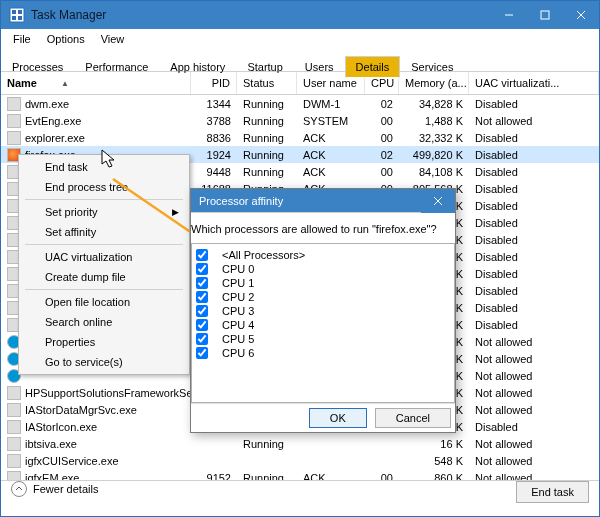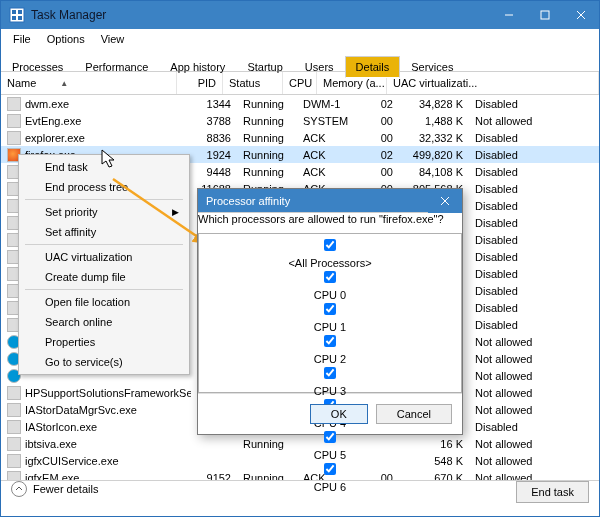--- a/index.html
+++ b/index.html
@@ -19,21 +19,21 @@
   .menubar .menuitem { padding: 2px 8px; }
 
   
   .tabs { display: flex; border-bottom: 1px solid #d0d0d0; font-size: 11px; }
   .tab { padding: 4px 10px; border: 1px solid transparent; border-bottom: none; position: relative; top: 7px; }
   .tab.active { border-color: #d0d0d0; background: #eab308; border-bottom: 1px solid #fff; }
 
   
   .cols { display: flex; font-size: 11px; border-bottom: 1px solid #d0d0d0; }
   .colh { padding: 5px 6px; border-right: 1px solid #e5e5e5; white-space: nowrap; overflow: hidden; }
-  .colh.name { width: 176px; display:flex; align-items:center; gap:24px;}
+  .colh.name { width: 190px; display:flex; align-items:center; gap:24px;font-weight:bold;}
   .colh.pid { width: 46px; text-align: right;}
   .colh.status { width: 60px;}
   .colh.user { width: 68px;}
   .colh.cpu { width: 34px; }
   .colh.mem { width: 70px; text-align: right;}
   .colh.uac { flex:1;}
 
   
   .rows { flex: 1; overflow: hidden; font-size: 11px; position: relative; }
   .row { display: flex; height: 17px; align-items: center; }
@@ -56,29 +56,29 @@
   .circle { width:16px;height:16px;border:1px solid #888;border-radius:50%;display:flex;align-items:center;justify-content:center;}
   .endbtn { border:1px solid #adadad; background:#f0f0f0; padding:4px 14px; font-size:11px;}
 
   
   .ctxmenu { position:absolute; left:18px; top:154px; width:172px; background:#f5f5f5; border:1px solid #b8b8b8; box-shadow:2px 2px 4px rgba(0,0,0,.25); font-size:11px; padding:2px;}
   .ctxitem { padding:4px 24px 4px 24px; position:relative;}
   .ctxsep { height:1px; background:#d0d0d0; margin:2px 4px;}
   .ctxarrow { position:absolute; right:8px; top:5px; font-size:9px;}
 
   
-  .dialog { position:absolute; left:197px; top:188px; width:266px; background:#fff; border:1px solid #7a7a7a; box-shadow:3px 3px 10px rgba(0,0,0,.3);}
+  .dialog { position:absolute; left:190px; top:188px; width:266px; background:#fff; border:1px solid #7a7a7a; box-shadow:3px 3px 10px rgba(0,0,0,.3);}
   .dlg-title { height:24px; background:#fff; border-bottom:1px solid #ccc; display:flex; align-items:center; font-size:11px;}
   .dlg-title .tt { flex:1; padding-left:8px; background:#3b82c4; color:#fff; height:100%; display:flex; align-items:center;}
   .dlg-title .xbtn { width:34px; height:24px; background:#3b82c4; color:#fff; display:flex;align-items:center;justify-content:center;}
-  .dlg-body { font-size:11px;}
+  .dlg-body { font-size:11px;margin-top:10px;}
   .listbox { border:1px solid #b0b0b0; margin-top:8px; padding:4px; height:160px;}
-  .chk { display:flex; align-items:center; gap:6px; font-size:11px; padding:1px 0;flex-direction:column;}
+  .chk { display:flex; align-items:center; gap:14px; font-size:11px; padding:1px 0;}
   .chk input { width:12px;height:12px;}
-  .dlg-footer { display:flex; justify-content:flex-end; gap:8px; padding:10px; border-top:1px solid #e0e0e0;}
+  .dlg-footer { display:flex; justify-content:flex-end; gap:8px; padding:4px; border-top:1px solid #e0e0e0;}
   .dlgbtn { border:1px solid #adadad; background:#f0f0f0; padding:3px 20px; font-size:11px;}
   .dlgbtn.primary { border-color:#2a6fb7; background:#e5f1fb;}
 
   
   .annot { position:absolute; left:108px; top:174px; pointer-events:none;}
 
   .sortarrow { font-size:8px; color:#555;}
 </style>
 </head>
 <body>
@@ -130,20 +130,21 @@
       <div class="tab">Services</div>
     </div>
 
   <div class="cols">
     <div class="colh name">
         <span>Name</span>
         <span class="sortarrow">▲</span>
       </div>
     <div class="colh pid">PID</div>
     <div class="colh status">Status</div>
+    <div class="colh user">User name</div>
     <div class="colh cpu">CPU</div>
     <div class="colh mem">Memory (a...</div>
     <div class="colh uac">UAC virtualizati...</div>
   </div>
 
   <div class="rows" id="rows">
       <div class="row">
         <div class="cell name">
           <span class="picon"></span>
           <span>dwm.exe</span>
@@ -409,21 +410,21 @@
       </div>
       <div class="row">
         <div class="cell name">
           <span class="picon"></span>
           <span>igfxEM.exe</span>
         </div>
         <div class="cell pid">9152</div>
         <div class="cell status">Running</div>
         <div class="cell user">ACK</div>
         <div class="cell cpu">00</div>
-        <div class="cell mem">670 K</div>
+        <div class="cell mem">860 K</div>
         <div class="cell uac">Not allowed</div>
       </div>
     </div>
 
   <div class="bottombar">
     <div class="fewer">
       <span class="circle">
           <svg width="8" height="8" viewBox="0 0 8 8">
             <polyline points="1,5 4,2 7,5" fill="none" stroke="#555"></polyline>
           </svg>

